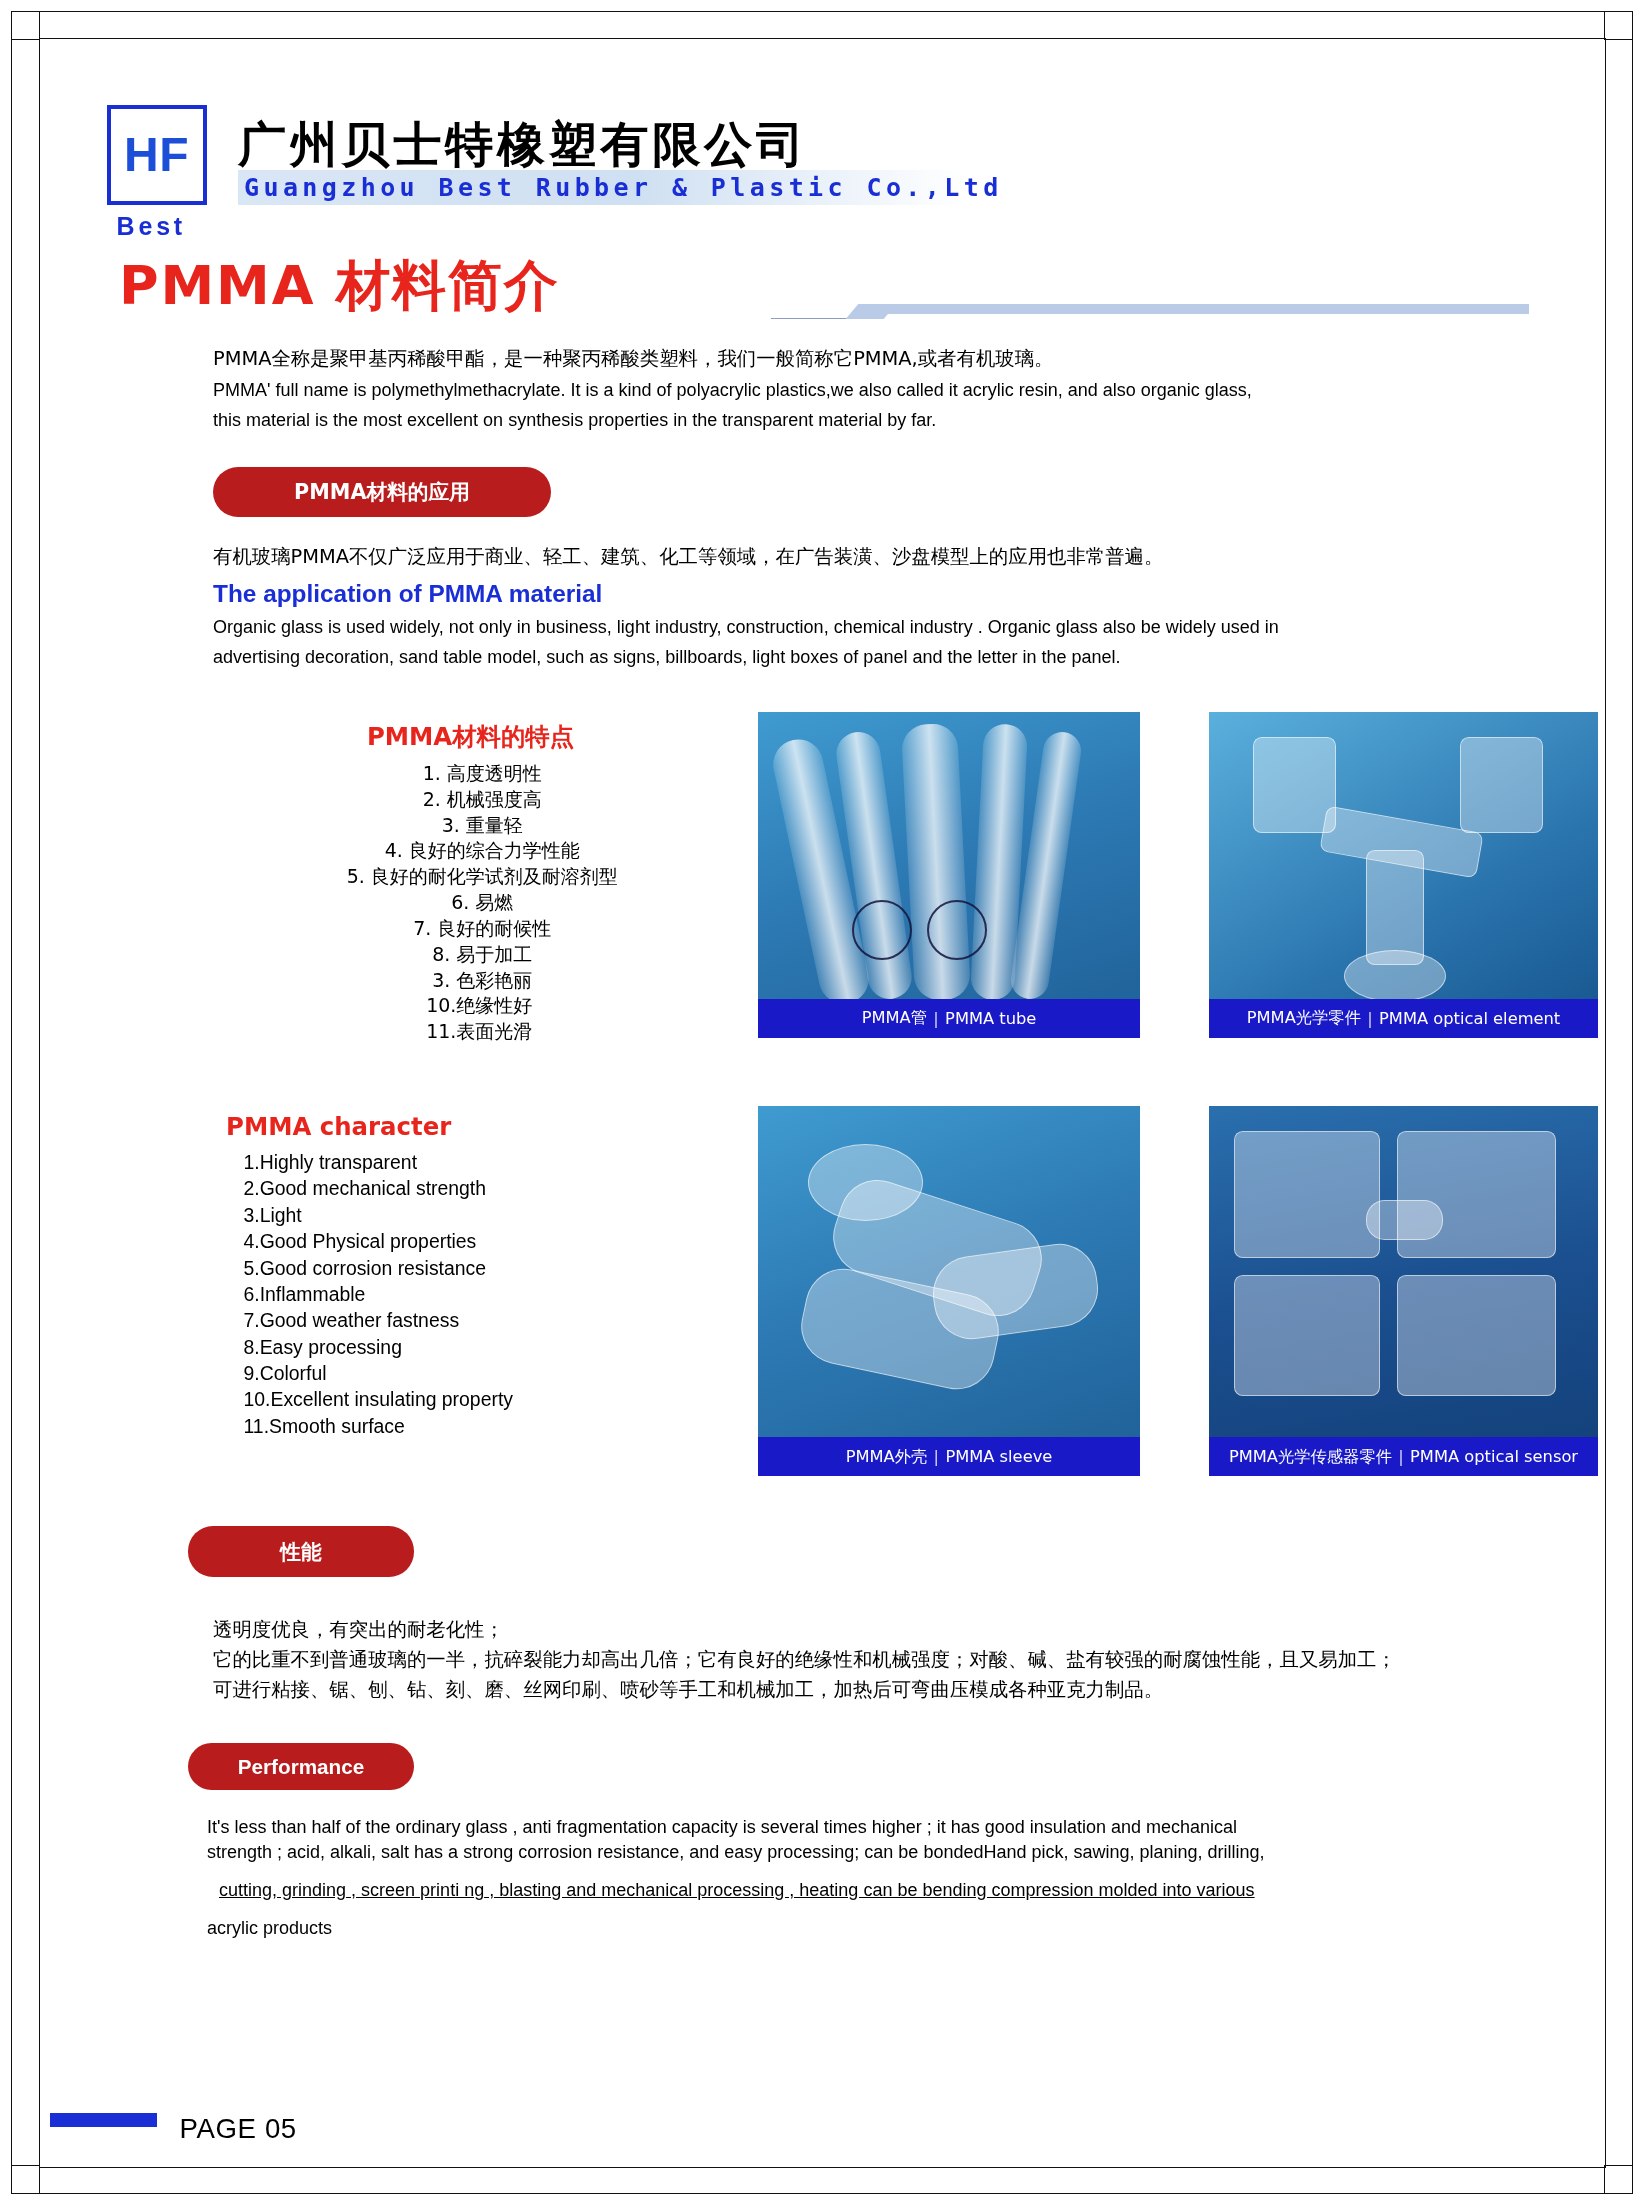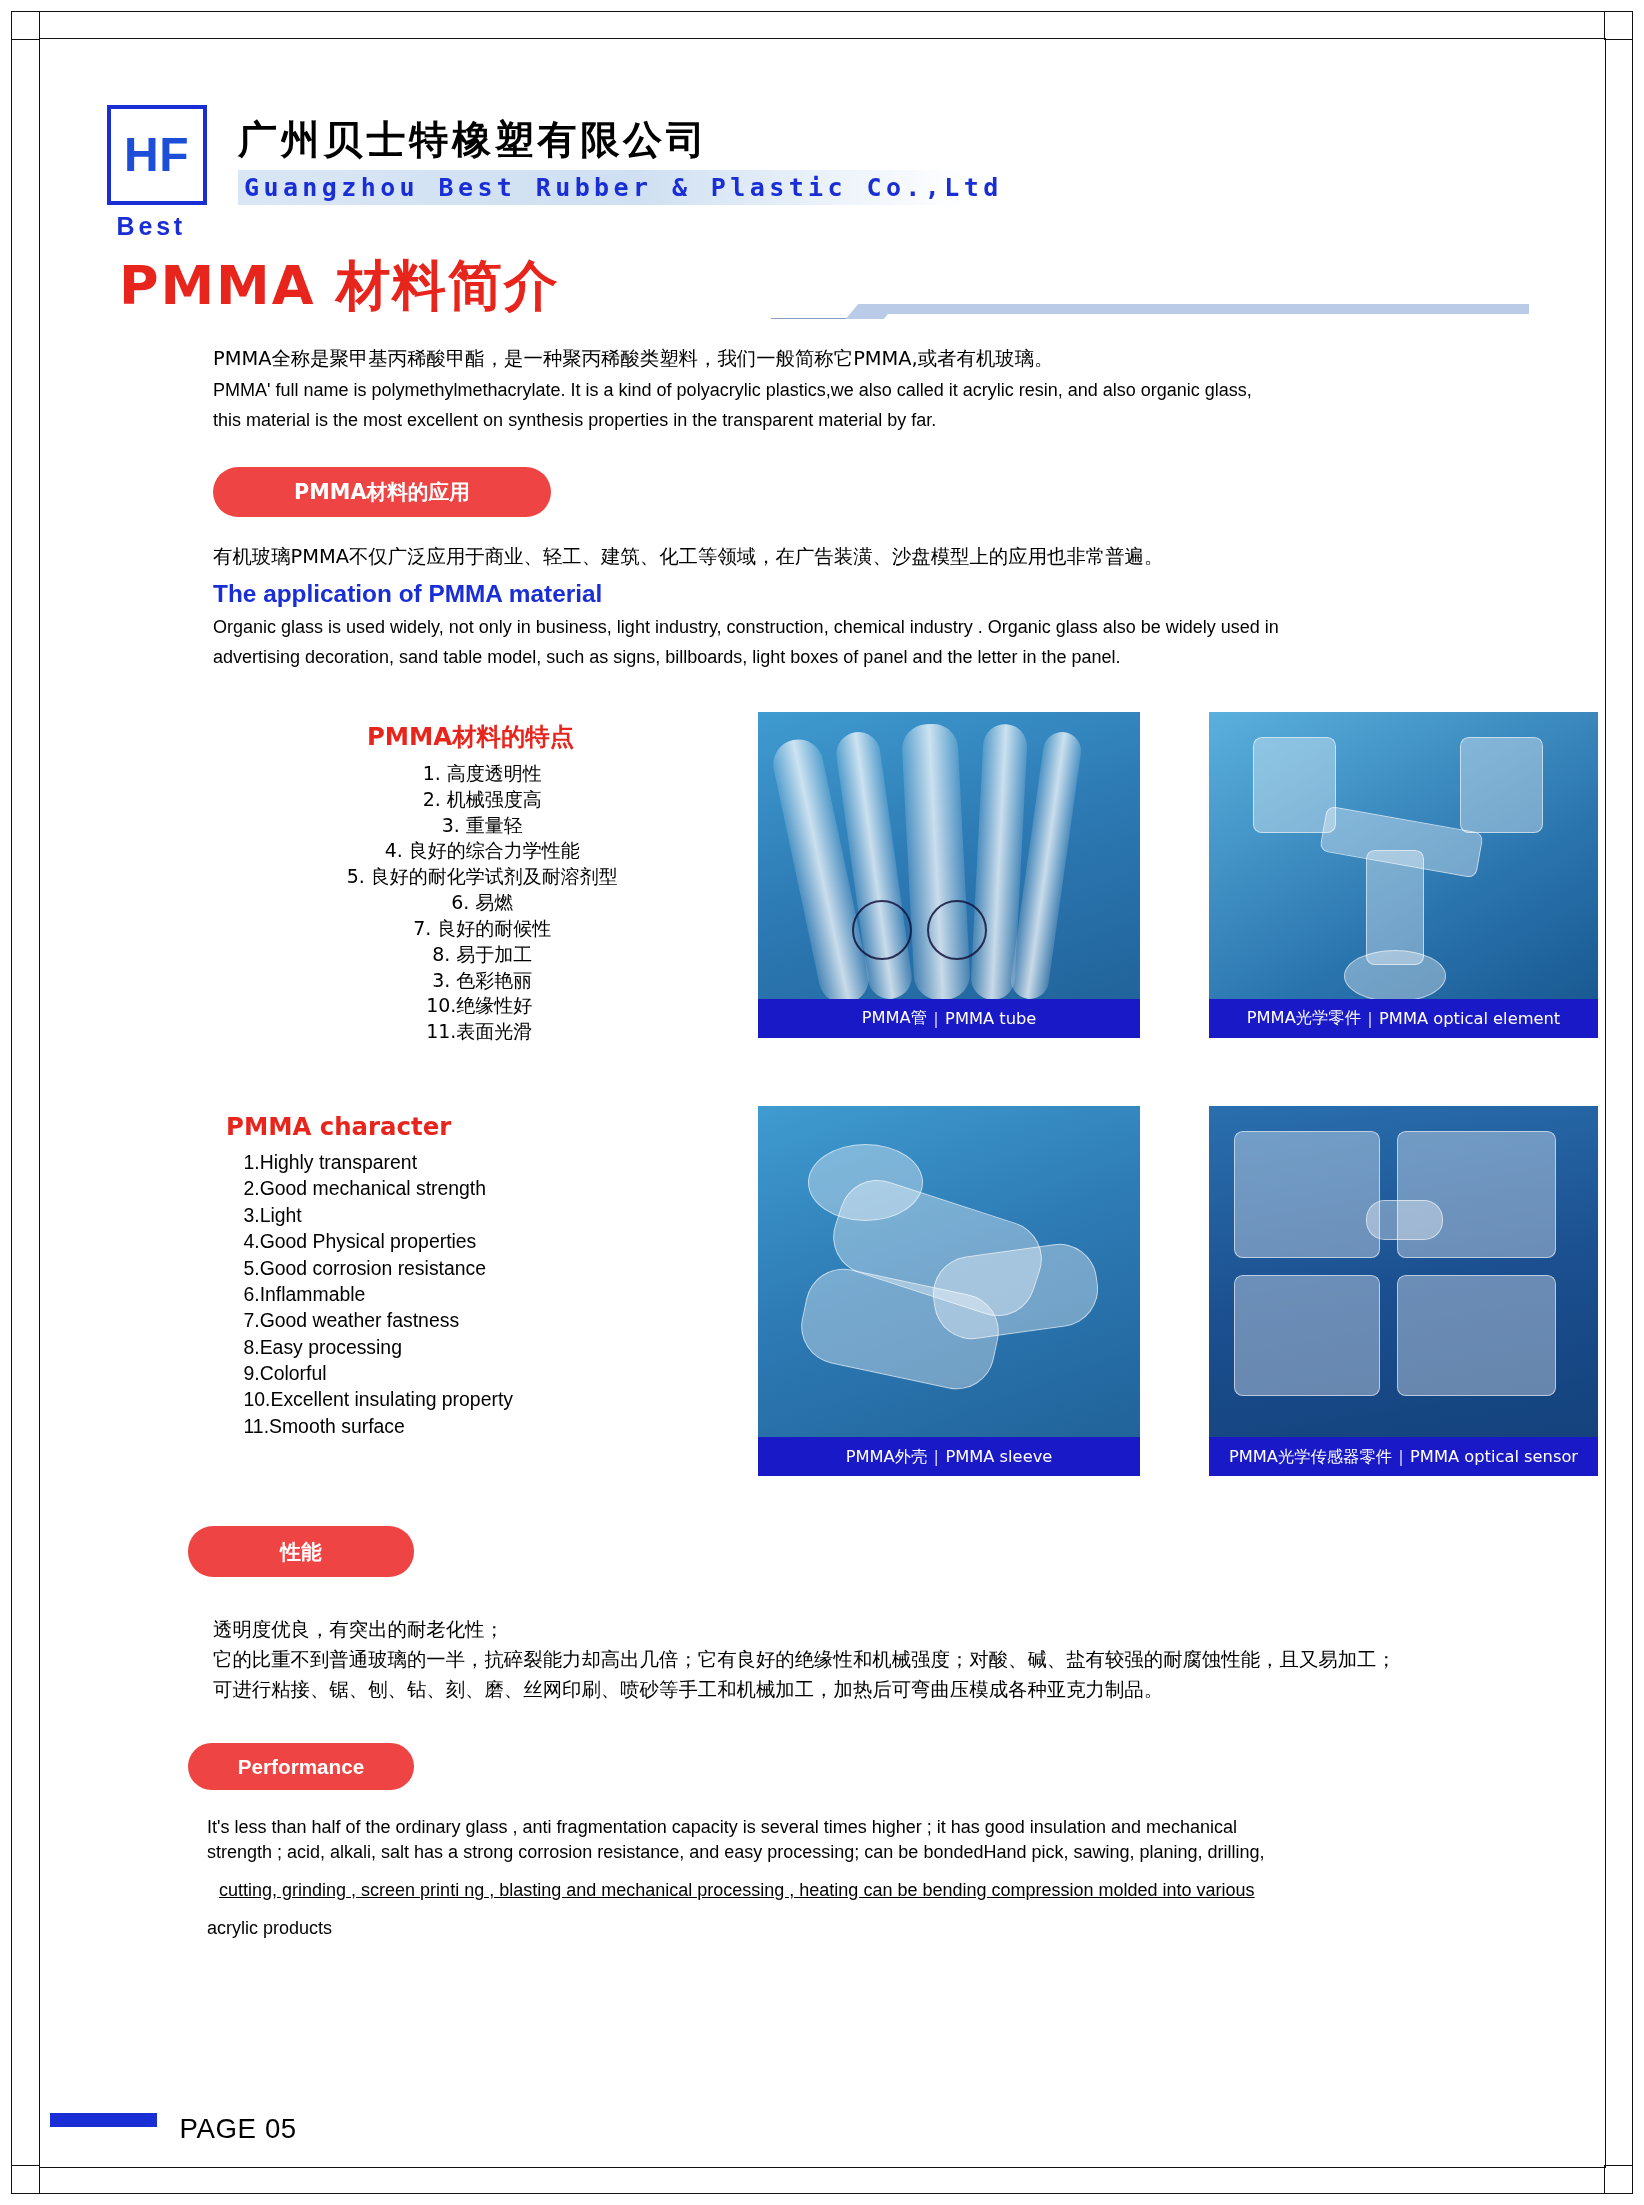--- a/index.html
+++ b/index.html
@@ -80,21 +80,21 @@
     top: 137px;
     color: #1a2ed6;
     font-size: 25px;
     font-weight: bold;
     letter-spacing: 3.8px;
   }
   .company-cn {
     position: absolute;
     left: 144px;
     top: 38px;
-    font-size: 39px;
+    font-size: 48px;
     font-weight: bold;
     letter-spacing: 3.8px;
     color: #000;
     font-family: "DejaVu Sans", "Liberation Sans", sans-serif;
   }
   .company-en-bar {
     position: absolute;
     left: 144px;
     top: 95px;
     width: 727px;
@@ -165,21 +165,21 @@
     line-height: 1.5;
     font-family: "DejaVu Sans", "Liberation Sans", sans-serif;
   }
   .p-en {
     font-size: 18px;
     line-height: 1.45;
   }
 
   .badge {
     display: inline-block;
-    background: #ef4444;
+    background: #b91c1c;
     color: #fff;
     border-radius: 25px;
     font-size: 20.7px;
     font-weight: bold;
     padding: 11.3px 0;
     text-align: center;
     font-family: "DejaVu Sans", "Liberation Sans", sans-serif;
   }
   .badge-app { width: 338px; margin: 30px 0 0 119px; }
   .badge-perf-cn { width: 226px; margin: 0 0 0 94px; }

